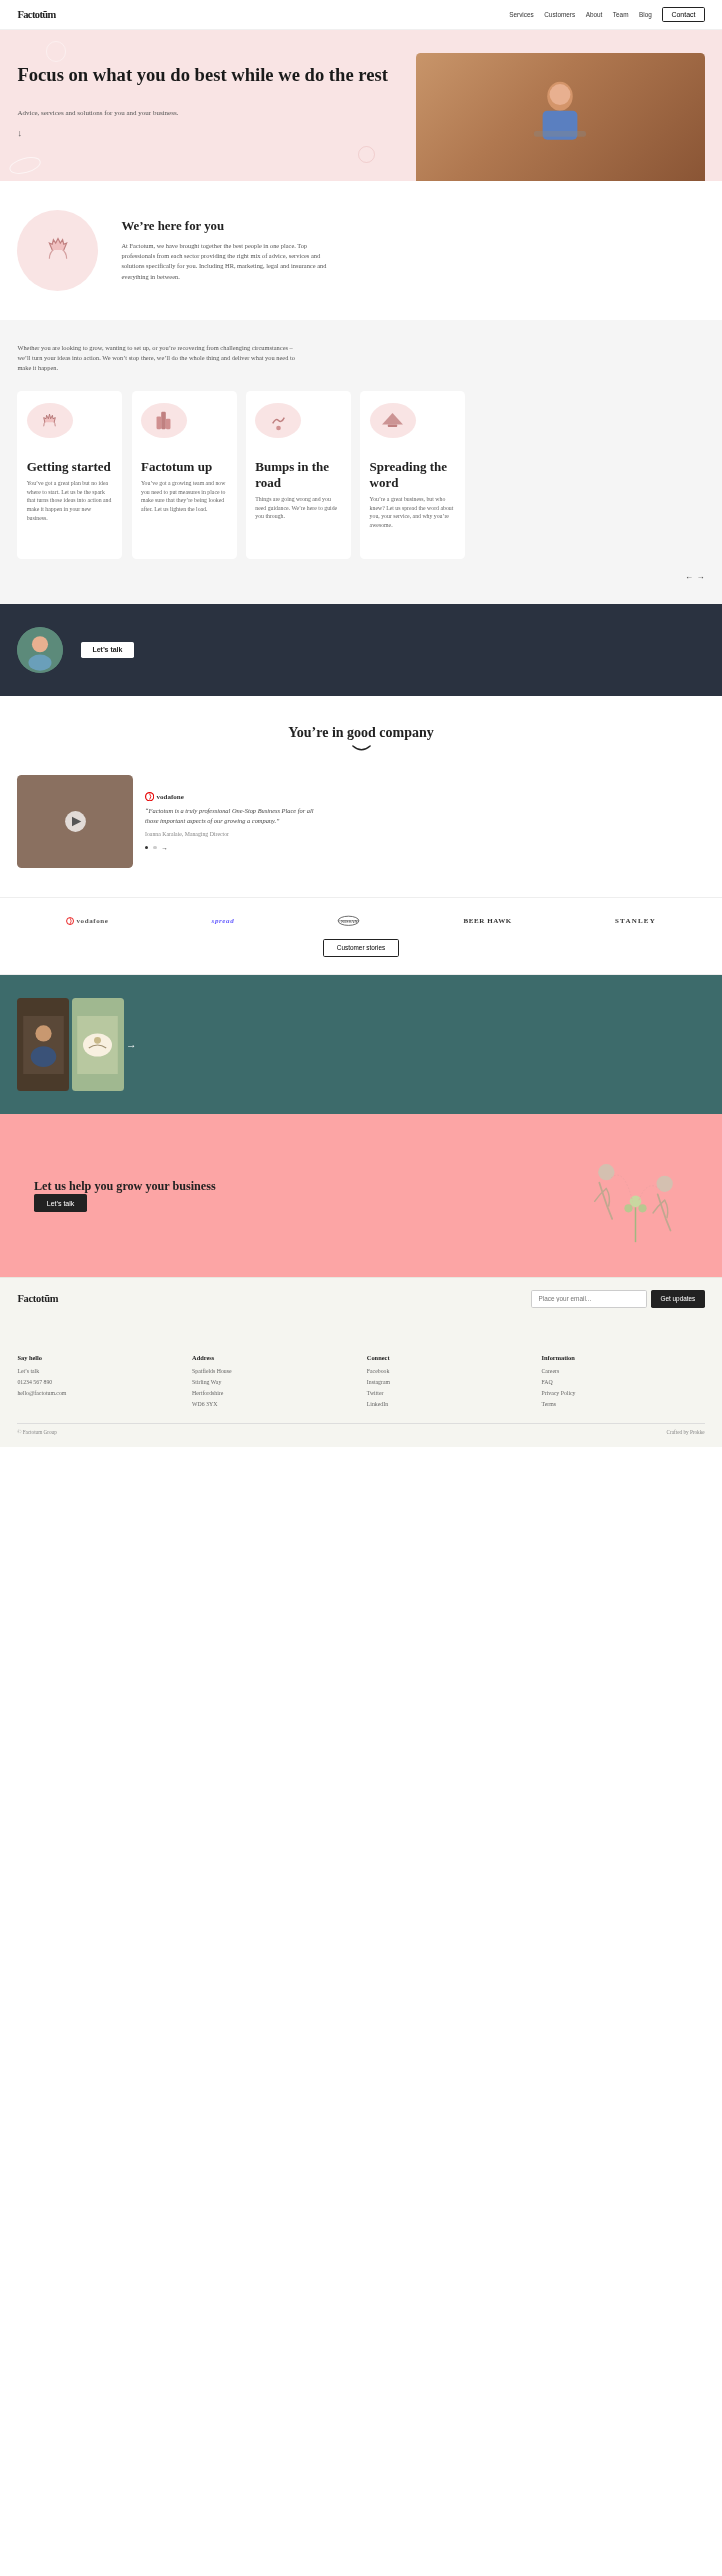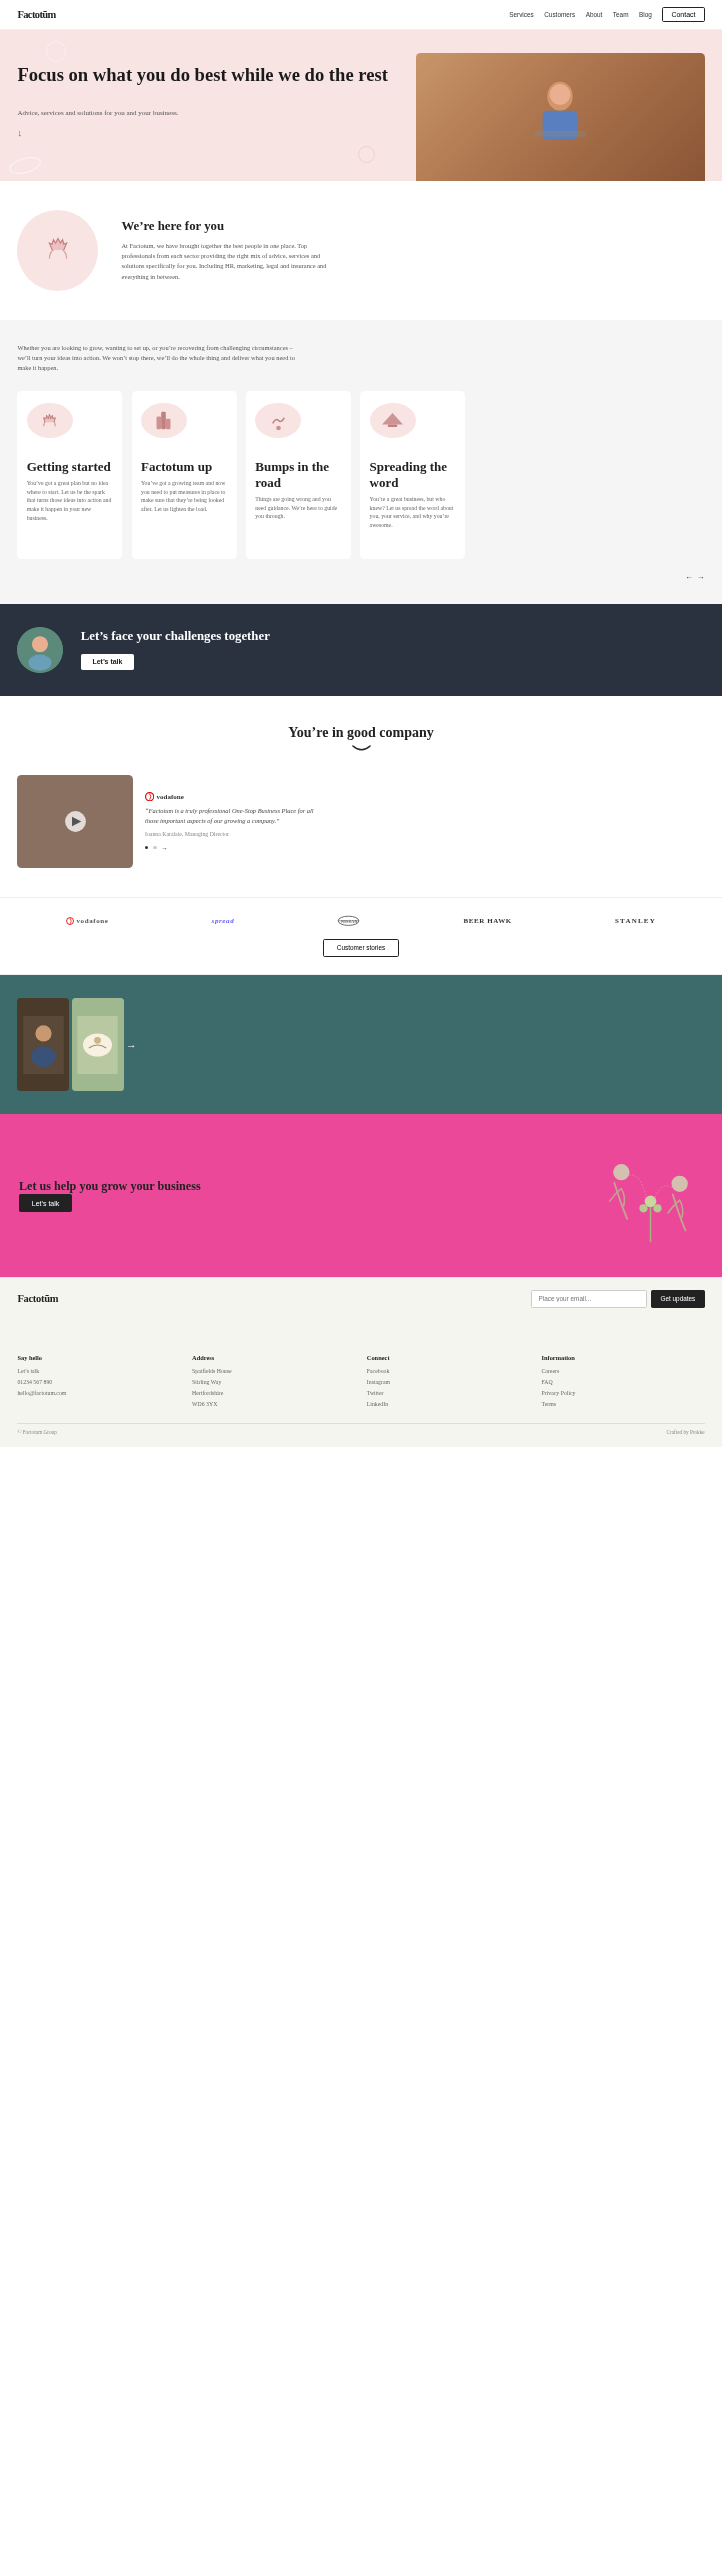--- a/index.html
+++ b/index.html
@@ -123,21 +123,21 @@
     .culture-text { flex: 1; color: #fff; }
     .culture-text h2 { font-size: 11.6px; font-weight: 800; margin-bottom: 5.8px; }
     .culture-text p { font-size: 6.4px; line-height: 1.6; opacity: 0.85; margin-bottom: 9.3px; }
     .culture-btn {
       background: transparent; color: #fff; border: 0.9px solid #fff;
       padding: 4.1px 10.5px; font-size: 6.4px; cursor: pointer; border-radius: 1.7px;
     }
 
     
     .grow-section {
-      padding: 29px 19px; background: #ec4899; display: flex; align-items: center; justify-content: space-between;
+      padding: 29px 34px; background: #fca5a5; display: flex; align-items: center; justify-content: space-between;
     }
     .grow-btn {
       background: #222; color: #fff; border: none;
       padding: 5.8px 12.8px; font-size: 7px; cursor: pointer; border-radius: 1.7px;
     }
     .grow-illustration {
       width: 105px; height: 105px;
       display: flex; align-items: center; justify-content: center; font-size: 35px;
     }
 
@@ -286,21 +286,20 @@
 
 <section class="cta-banner">
   <div class="cta-avatar">
     <svg width="46" height="46" viewBox="0 0 80 80">
       <circle cx="40" cy="40" r="40" fill="#5c8a7a"></circle>
       <circle cx="40" cy="30" r="14" fill="#e8b090"></circle>
       <ellipse cx="40" cy="62" rx="20" ry="14" fill="#6a9fba"></ellipse>
     </svg>
   </div>
   <div class="cta-text">
-    <h2>Let’s face your challenges together</h2>
     <button class="cta-btn">Let’s talk</button>
   </div>
 </section>
 
 <section class="section-testimonials">
   <h2>You’re in good company</h2>
   <div class="smile-icon">
     <svg width="23" height="11.6" viewBox="0 0 40 20">
       <path d="M5 5 Q20 18 35 5" stroke="#222" stroke-width="2.5" fill="none" stroke-linecap="round"></path>
     </svg>

